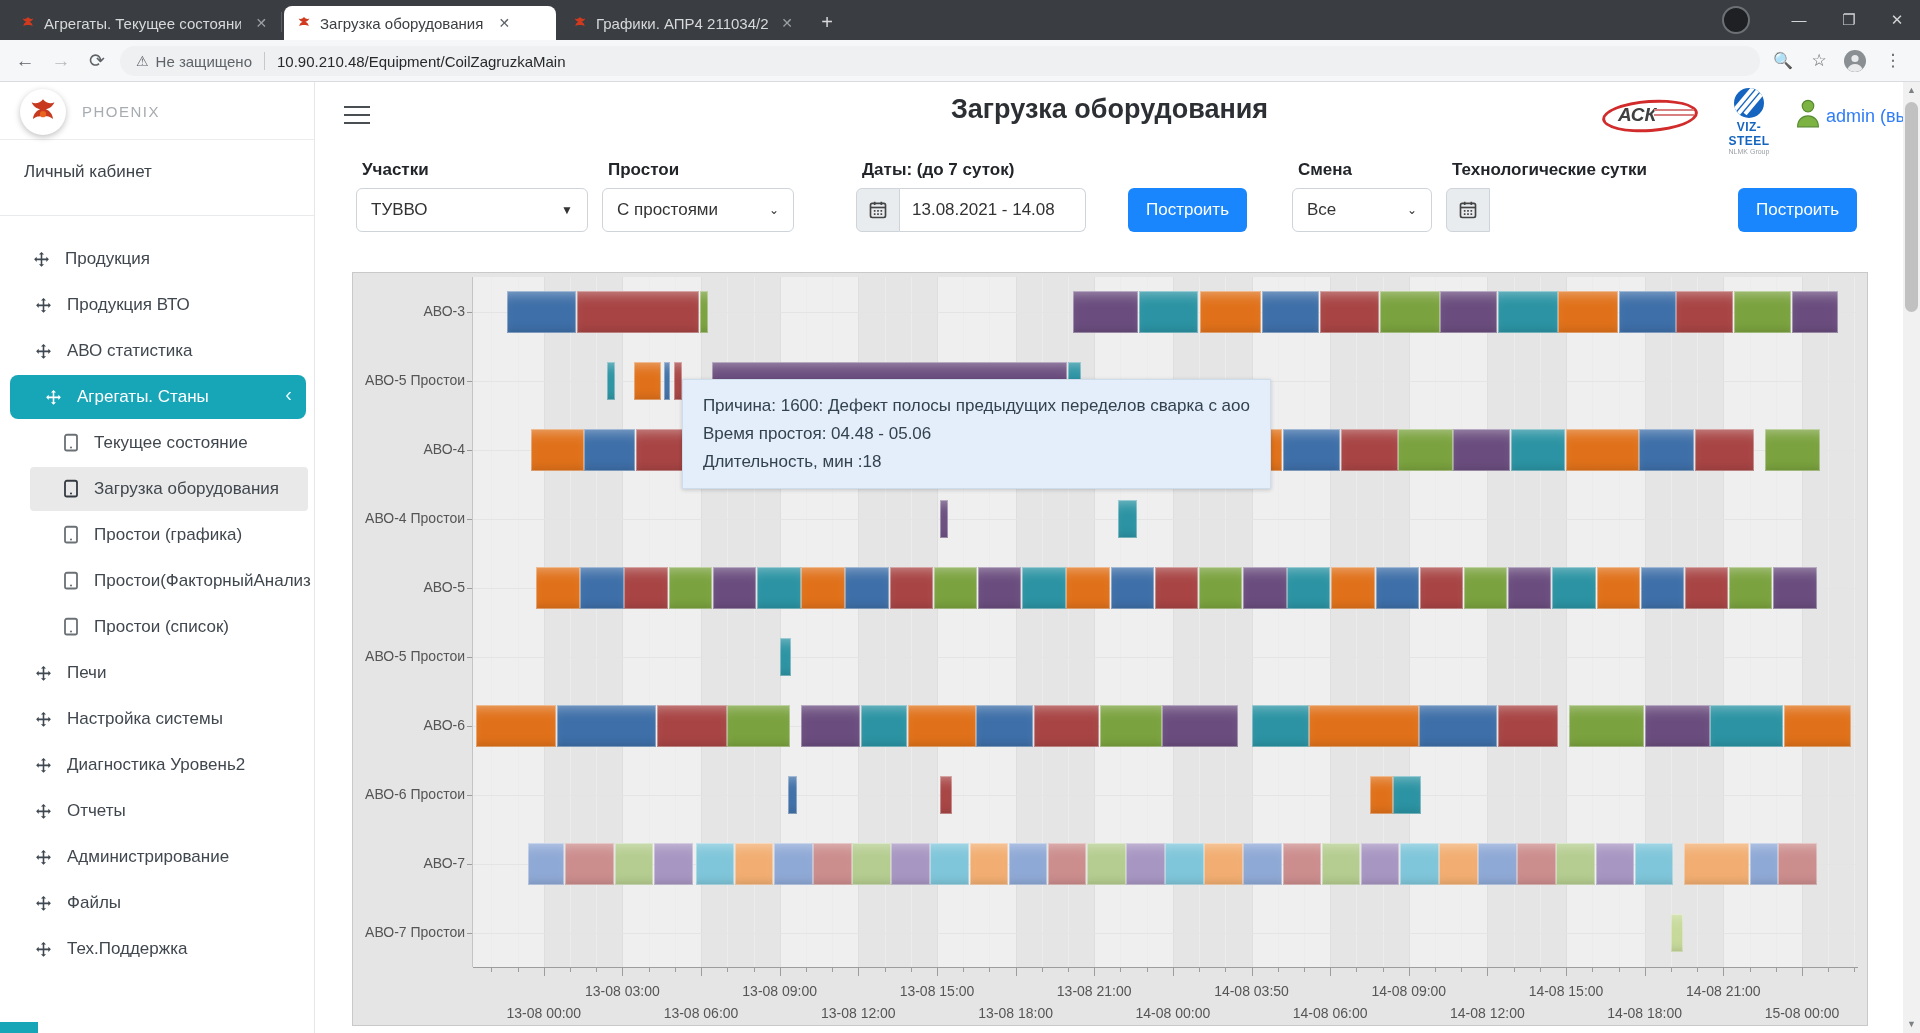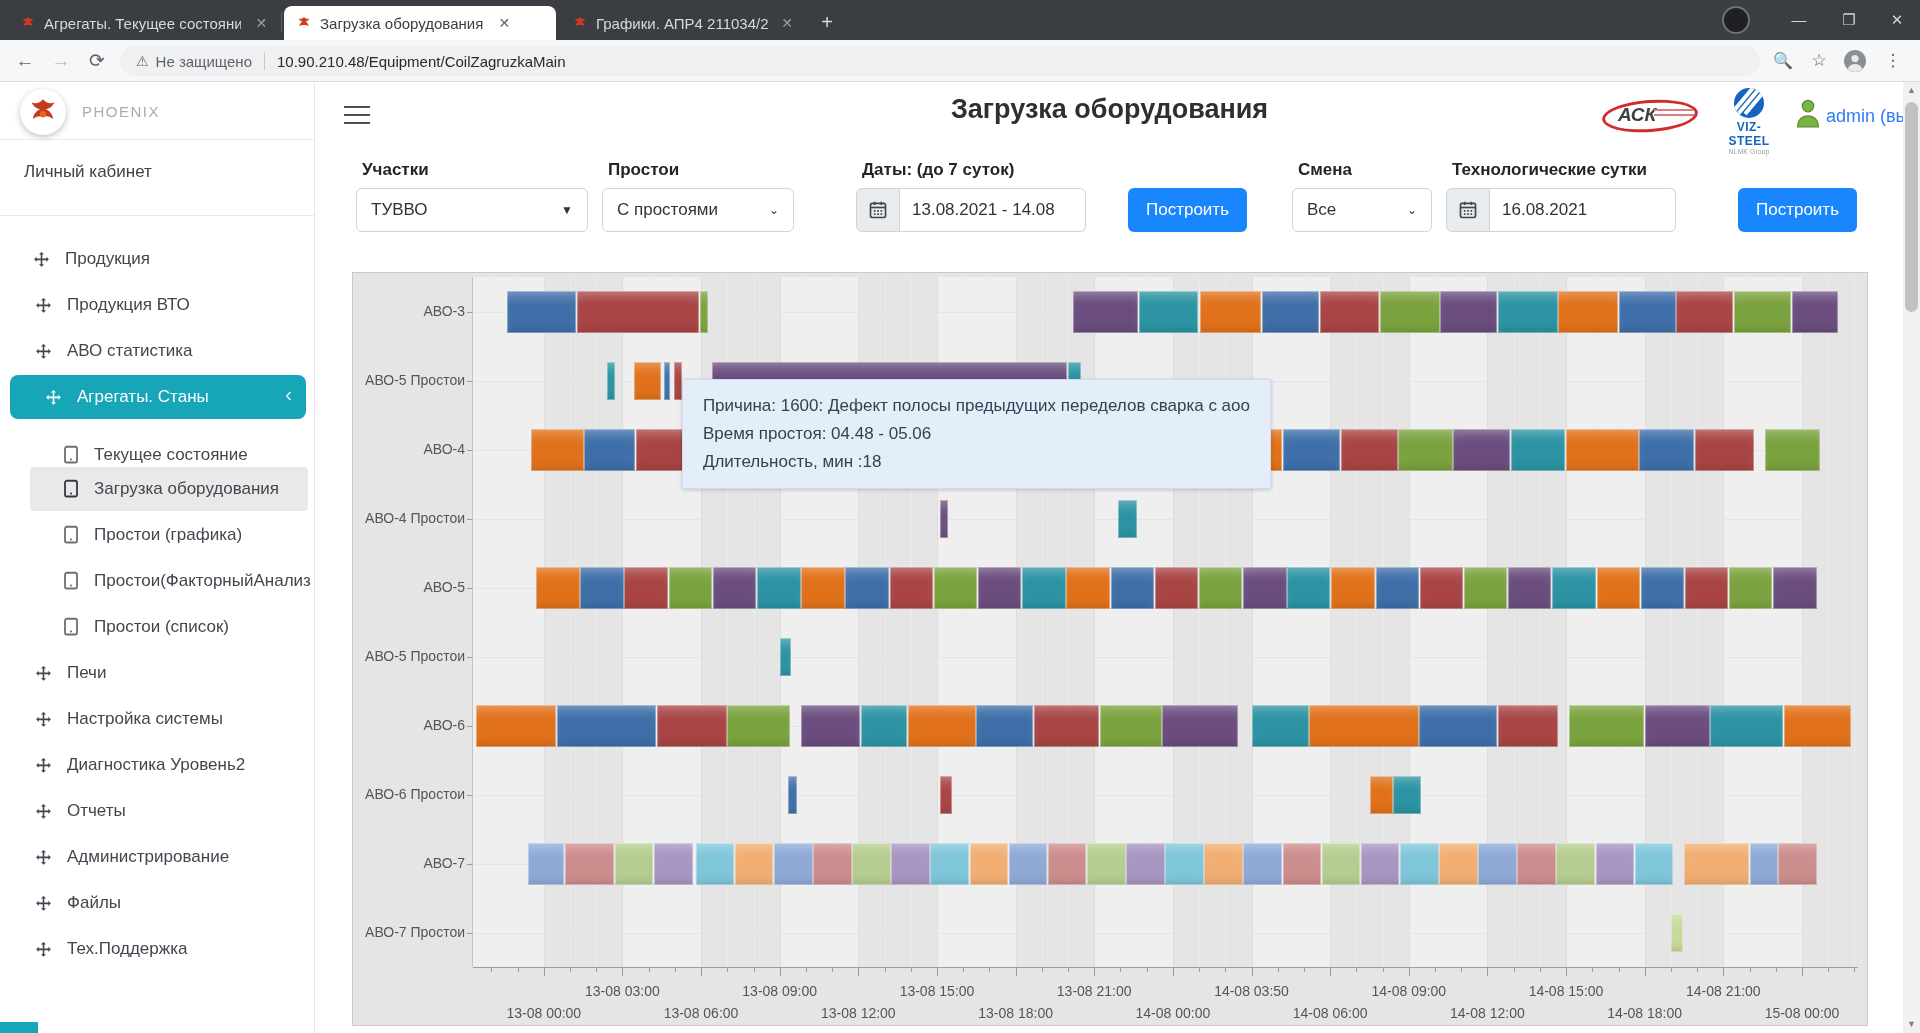--- a/index.html
+++ b/index.html
@@ -192,21 +192,21 @@
         </div>
         <div class="nav-item top active" style="top: 293px;">
           <span class="ico">
             <svg width="19" height="19" viewBox="0 0 24 24">
               <path fill="#ffffff" d="M12 1.5 15.2 4.7h-2.2v5.1h5.1V7.6l3.2 3.2-3.2 3.2v-2.2h-5.1v5.1h2.2L12 20.1l-3.2-3.2h2.2v-5.1H5.9v2.2L2.7 10.8l3.2-3.2v2.2h5.1V4.7H8.8z" transform="translate(0 1)"></path>
             </svg>
           </span>
           <span class="lbl">Агрегаты. Станы</span>
           <span class="chev">‹</span>
         </div>
-        <div class="nav-item sub" style="top: 339px; align-items: flex-end;">
+        <div class="nav-item sub" style="top: 339px;">
           <span class="ico">
             <svg width="18" height="20" viewBox="0 0 24 26">
               <rect x="4" y="2" width="16" height="21" rx="2.5" fill="none" stroke="#6b7075" stroke-width="2.4"></rect>
               <circle cx="12" cy="19" r="1.4" fill="#6b7075"></circle>
             </svg>
           </span>
           <span class="lbl">Текущее состояние</span>
         </div>
         <div class="nav-item sub selected" style="top: 385px;">
           <span class="ico">
@@ -372,21 +372,20 @@
     <div class="flabel" style="left:1136px;top:78px">Технологические сутки</div>
     <div class="fgroup" style="left:1130px;top:106px">
       <div class="calbtn">
         <svg width="20" height="20" viewBox="0 0 24 24">
             <path d="M7 2h2v4H7zM15 2h2v4h-2z" fill="#444"></path>
             <rect x="3" y="4" width="18" height="17" rx="2" fill="none" stroke="#444" stroke-width="2"></rect>
             <path d="M3 9h18" stroke="#444" stroke-width="2"></path>
             <path d="M7 12h2v2H7zm4 0h2v2h-2zm4 0h2v2h-2zM7 16h2v2H7zm4 0h2v2h-2zm4 0h2v2h-2z" fill="#444"></path>
           </svg>
       </div>
-      <div class="finput" style="width:186px">16.08.2021</div>
     </div>
     <button class="fbtn" style="left:1422px;top:106px">Построить</button>
 
     <div class="chartbox">
       <div id="chart-inner">
           <div class="band" style="left:120.0px;width:70.8px;top:4px"></div>
           <div class="band" style="left:269.4px;width:78.6px;top:4px"></div>
           <div class="band" style="left:426.7px;width:78.6px;top:4px"></div>
           <div class="band" style="left:584.0px;width:78.6px;top:4px"></div>
           <div class="band" style="left:741.2px;width:78.6px;top:4px"></div>

